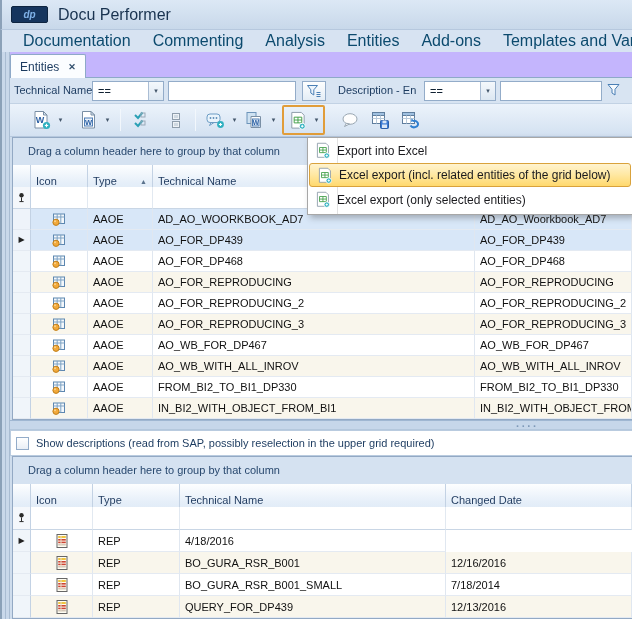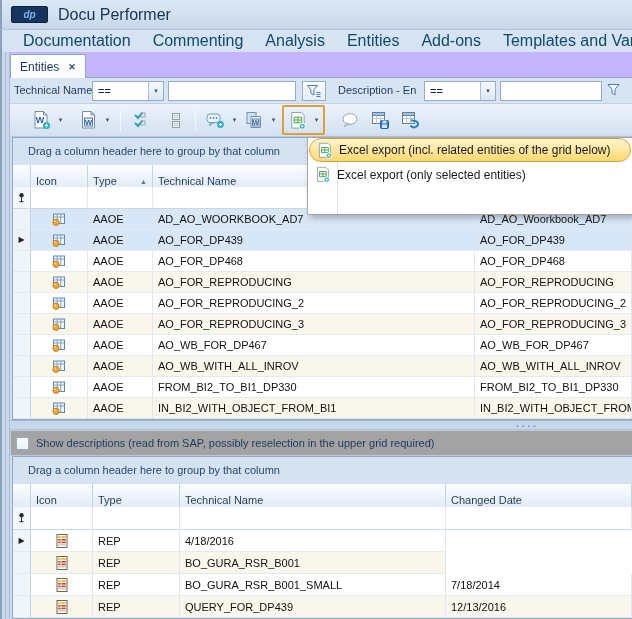--- a/index.html
+++ b/index.html
@@ -76,32 +76,32 @@
   .grow.alt .cell{background:#f9f6ec;}
   .grow.alt .cell.ind{background:#f0f5fa;}
   .grow.selected .cell{background:#d8e7f8;}
   .grow.selected .cell.ind{background:#eef3fa;}
   .focusmark{font-size:8px;color:#222;line-height:1;}
   .grow.focused .focusmark::after{content:"▶";}
   
   .splitter{position:absolute;left:0;top:420px;width:100%;height:10px;background:#c6d7ea;
     border-top:1px solid #9fb7d2;border-bottom:1px solid #b4c8dd;}
   .splitter-dots{position:absolute;left:516px;top:-1px;color:#7d99b8;font-size:11px;font-weight:bold;letter-spacing:2px;}
-  .showdesc{position:absolute;left:10px;top:430px;right:0;height:26px;background:#a3a3a3;
+  .showdesc{position:absolute;left:10px;top:430px;right:0;height:26px;background:#ffffff;
     border:1px solid #b9cbdf;border-right:none;display:flex;align-items:center;padding-left:5px;}
   .checkbox{width:13px;height:13px;background:linear-gradient(#fff,#e9eff6);border:1px solid #93acc9;margin-right:7px;}
   .showdesc-label{color:#1b3a5f;}
   
   .popup{position:absolute;left:307px;top:137px;right:0;height:78px;background:#fff;
     border:1px solid #a7a7a7;border-right:none;box-shadow:3px 3px 6px rgba(60,60,60,.35);z-index:50;}
   .popup::before{content:"";position:absolute;left:29px;top:0;bottom:0;width:1px;background:#e2e2e2;}
   .pitem{height:25px;display:flex;align-items:center;color:#1a1a1e;font-size:12px;position:relative;}
   .pitem .picon{width:29px;display:flex;align-items:center;justify-content:center;}
   .pitem.highlighted{background:linear-gradient(#fff3cf,#ffe9a6 45%,#ffd96e);
-    border:1px solid #d9a23c;border-radius:12px;height:24px;margin:0 1px;}
+    border:1px solid #d9a23c;border-radius:3px;height:24px;margin:0 1px;}
   
   .leftgutter{position:absolute;left:0;top:52px;bottom:0;width:10px;background:#c9d8ea;
     border-left:2px solid #8ba1b8;z-index:60;}
   .leftgutter::before{content:"";position:absolute;left:3px;top:0;bottom:0;width:3px;
     border-left:1px solid #a9bcd2;border-right:1px solid #a9bcd2;}
   svg{display:block;}
 </style>
 </head>
 <body>
 
@@ -524,20 +524,21 @@
               <rect x="3" y="1.5" width="10" height="13" fill="#fffdf2" stroke="#666"></rect>
               <rect x="4.2" y="3" width="7.6" height="2" fill="#f0c43f"></rect>
               <rect x="4.2" y="6" width="7.6" height="1.6" fill="#cc4433"></rect>
               <rect x="4.2" y="8.6" width="7.6" height="1.6" fill="#cc4433"></rect>
               <rect x="4.2" y="11.2" width="7.6" height="1.2" fill="#c9b9a9"></rect>
               <path d="M7 3v9.4" stroke="#e6dcc8"></path>
             </svg>
           </div>
           <div class="cell">REP</div>
           <div class="cell">BO_GURA_RSR_B001</div>
+          <div class="cell">12/16/2016</div>
         </div>
 
         <div class="grow lower-cols base">
           <div class="cell ind">
             <span class="focusmark"></span>
           </div>
           <div class="cell icon-cell">
             <svg width="16" height="16" viewBox="0 0 16 16">
               <rect x="3" y="1.5" width="10" height="13" fill="#fffdf2" stroke="#666"></rect>
               <rect x="4.2" y="3" width="7.6" height="2" fill="#f0c43f"></rect>
@@ -569,20 +570,31 @@
           <div class="cell">REP</div>
           <div class="cell">QUERY_FOR_DP439</div>
           <div class="cell">12/13/2016</div>
         </div>
 
     </div>
   </div>
 
   <div class="popup">
 
+      <div class="pitem base">
+        <span class="picon">
+          <svg width="17" height="17" viewBox="0 0 20 20">
+            <path d="M4 1.5h10l3 3V18H4z" fill="#fff" stroke="#8a9aa8"></path>
+            <path d="M6.5 6.5h8M6.5 9.5h8M6.5 12.5h8M6.5 6.5v6M10.5 6.5v6M14.5 6.5v6" stroke="#3f9e46" fill="none"></path>
+            <circle cx="15" cy="16" r="3.2" fill="#2fb0c0" stroke="#fff"></circle>
+            <path d="M13.6 16h2.8M15 14.6v2.8" stroke="#fff" stroke-width="1.1"></path>
+          </svg>
+        </span>
+        <span>Export into Excel</span>
+      </div>
 
       <div class="pitem alt highlighted">
         <span class="picon">
           <svg width="17" height="17" viewBox="0 0 20 20">
             <path d="M4 1.5h10l3 3V18H4z" fill="#fff" stroke="#8a9aa8"></path>
             <path d="M6.5 6.5h8M6.5 9.5h8M6.5 12.5h8M6.5 6.5v6M10.5 6.5v6M14.5 6.5v6" stroke="#3f9e46" fill="none"></path>
             <circle cx="15" cy="16" r="3.2" fill="#2fb0c0" stroke="#fff"></circle>
             <path d="M13.6 16h2.8M15 14.6v2.8" stroke="#fff" stroke-width="1.1"></path>
           </svg>
         </span>

